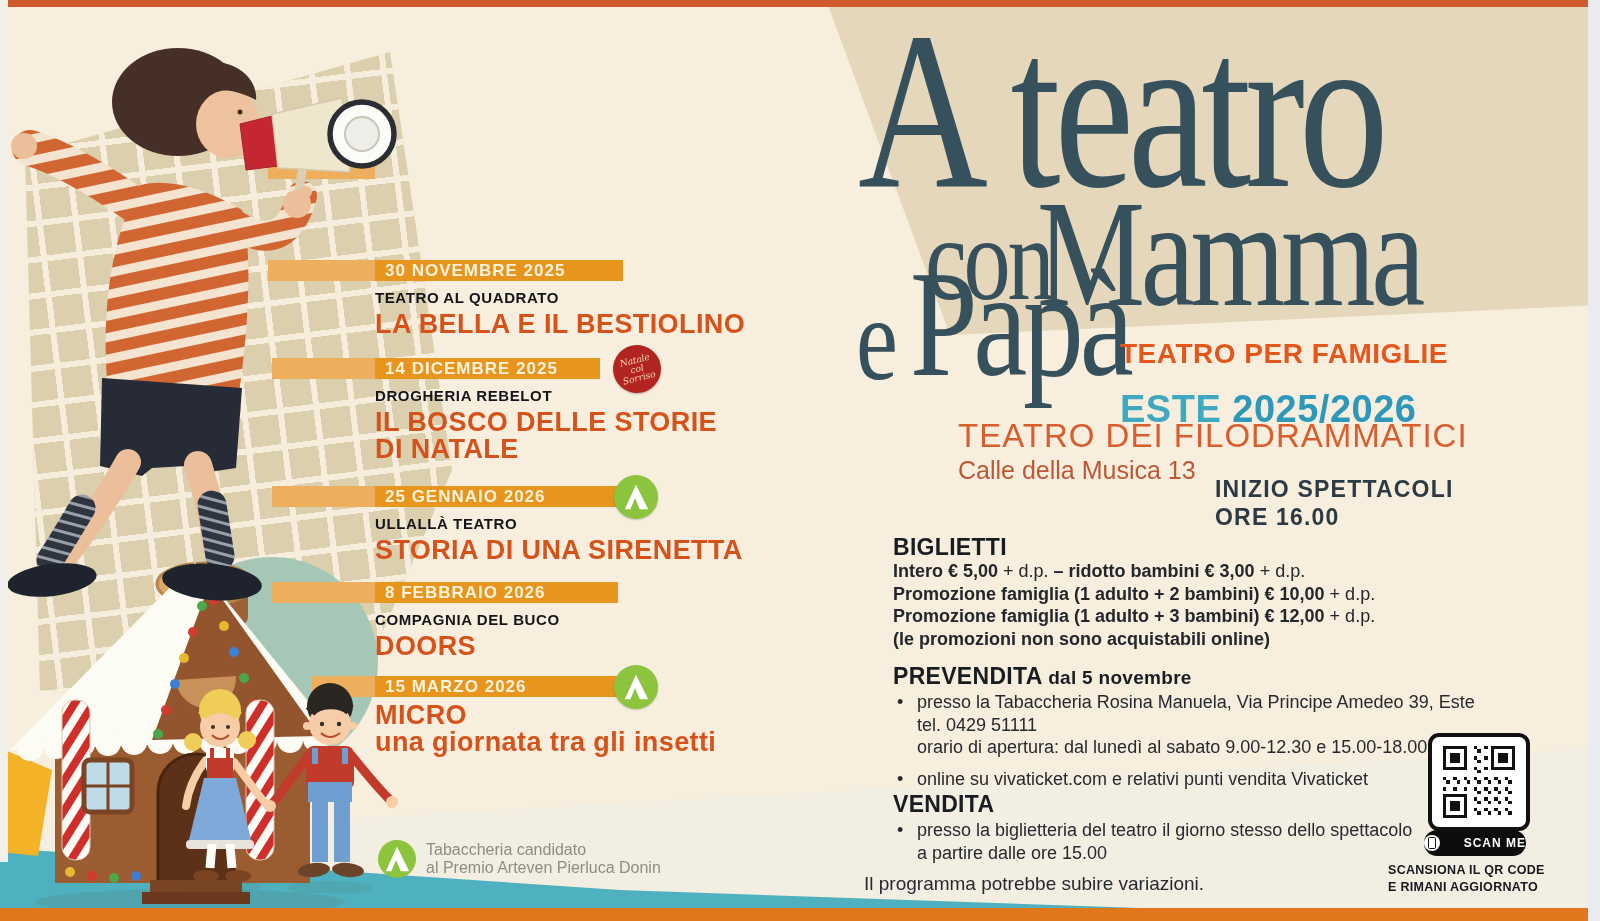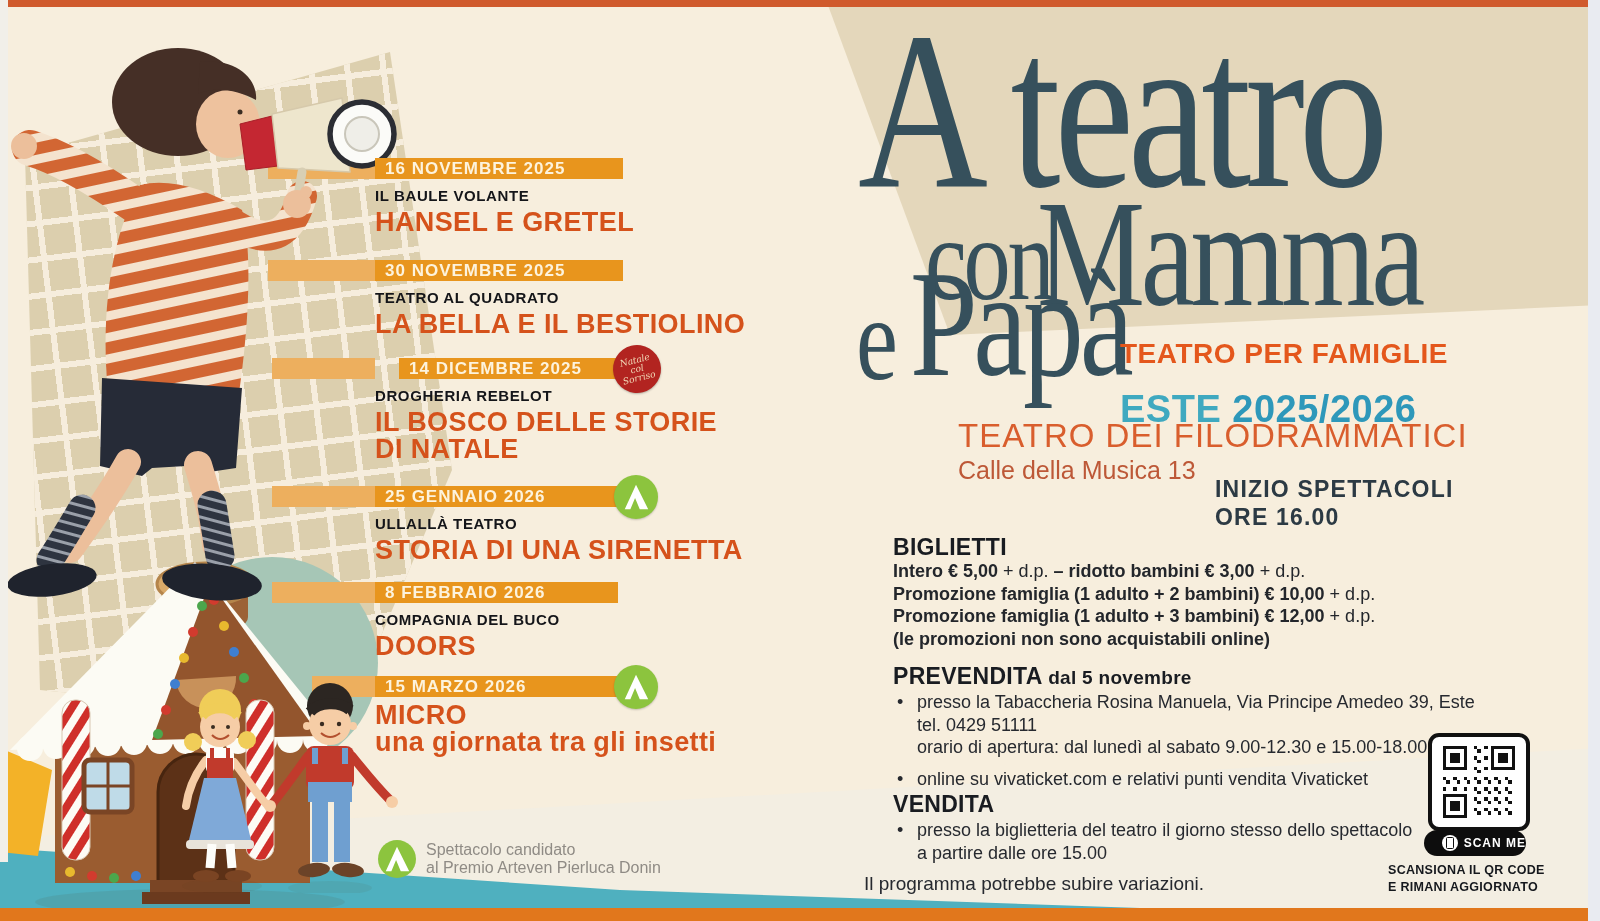--- a/index.html
+++ b/index.html
@@ -69,21 +69,21 @@
   .info-lines{position:absolute;left:893px;font-size:18px;color:#23262b;line-height:22.5px;z-index:22;}
   .seg-b{font-weight:bold;}
   .bullets{position:absolute;left:897px;z-index:22;font-size:18px;color:#26292f;line-height:22.5px;}
   .bullet{display:flex;margin-bottom:9px;}
   .bullet .dot{width:20px;flex:0 0 20px;font-size:18px;}
   #note{left:864px;top:873px;font-size:19px;color:#26292f;z-index:22;}
   
   #qr-box{left:1428px;top:733px;width:94px;height:90px;background:#fff;border:4px solid #111;
     border-radius:11px;z-index:24;display:flex;align-items:center;justify-content:center;}
   #scan-pill{left:1424px;top:830px;width:102px;height:26px;background:#0d0d0d;border-radius:13px;
-    z-index:24;display:flex;align-items:center;justify-content:flex-end;gap:6px;}
+    z-index:24;display:flex;align-items:center;justify-content:space-between;gap:6px;}
   #scan-pill .phone{width:16px;height:16px;border-radius:50%;background:#fff;display:flex;
     align-items:center;justify-content:center;}
   #scan-pill .phone span{display:block;width:6px;height:10px;border:1.5px solid #0d0d0d;border-radius:1.5px;}
   #scan-pill .lbl{color:#fff;font-size:12px;font-weight:bold;letter-spacing:1px;}
   #qr-caption{left:1388px;top:862px;width:175px;text-align:left;font-size:12.5px;font-weight:700;
     color:#15181d;line-height:17px;letter-spacing:.3px;z-index:24;}
   
   #credit-circle{left:378px;top:840px;width:38px;height:38px;border-radius:50%;background:#8cc43e;
     z-index:24;display:flex;align-items:center;justify-content:center;}
   #credit-lines{left:426px;top:841px;font-size:16px;color:#8f8b85;line-height:18px;z-index:24;}
@@ -242,40 +242,31 @@
     <rect x="308" y="782" width="44" height="20" fill="#6f9fd0"></rect>
     <rect x="312" y="800" width="16" height="62" fill="#6f9fd0"></rect>
     <rect x="334" y="800" width="16" height="62" fill="#6f9fd0"></rect>
     <circle cx="270" cy="806" r="6" fill="#f6cda6"></circle>
     <circle cx="392" cy="802" r="6" fill="#f6cda6"></circle>
     <ellipse cx="314" cy="870" rx="16" ry="7" fill="#6b4328" transform="rotate(-6 314 870)"></ellipse>
     <ellipse cx="348" cy="870" rx="16" ry="7" fill="#6b4328" transform="rotate(6 348 870)"></ellipse>
   </svg>
 
   <div class="abs" id="shows-layer">
-      <div class="show" style="top: 158px;">
-        <div class="show-bar" style="width: 248px;">
-          <span class="show-date">16 NOVEMBRE 2025</span>
-        </div>
-        <div class="show-company">IL BAULE VOLANTE</div>
-        <div class="show-title">
-          <div>HANSEL E GRETEL</div>
-        </div>
-      </div>
       <div class="show" style="top: 260px;">
         <div class="show-bar" style="width: 248px;">
           <span class="show-date">30 NOVEMBRE 2025</span>
         </div>
         <div class="show-company">TEATRO AL QUADRATO</div>
         <div class="show-title">
           <div>LA BELLA E IL BESTIOLINO</div>
         </div>
       </div>
       <div class="show" style="top: 358px;">
-        <div class="show-bar" style="width: 225px; margin-left: 24px;">
+        <div class="show-bar" style="width: 225px;">
           <span class="show-date">14 DICEMBRE 2025</span>
         </div>
         <div class="show-company">DROGHERIA REBELOT</div>
         <div class="show-title">
           <div>IL BOSCO DELLE STORIE</div>
           <div>DI NATALE</div>
         </div>
       </div>
       <div class="show" style="top: 486px;">
         <div class="show-bar" style="width: 242px;">
@@ -457,21 +448,21 @@
       <div>SCANSIONA IL QR CODE</div>
       <div>E RIMANI AGGIORNATO</div>
     </div>
 
   <div class="abs" id="credit-circle">
     <svg width="30" height="30" viewBox="-16 -16 32 32">
       <path d="M-12,13 L0,-13 L13,13 L4,13 L-1,1 L-6,13 Z" fill="#ffffff"></path>
     </svg>
   </div>
   <div class="abs" id="credit-lines">
-      <div>Spettacolo candidato</div>
+      <div>Tabaccheria candidato</div>
       <div>al Premio Arteven Pierluca Donin</div>
     </div>
 
   <div class="abs" id="strip-top"></div>
   <div class="abs" id="strip-bottom"></div>
   <div class="abs" id="strip-left"></div>
   <div class="abs" id="strip-right"></div>
 </div>
 
 </body></html>

